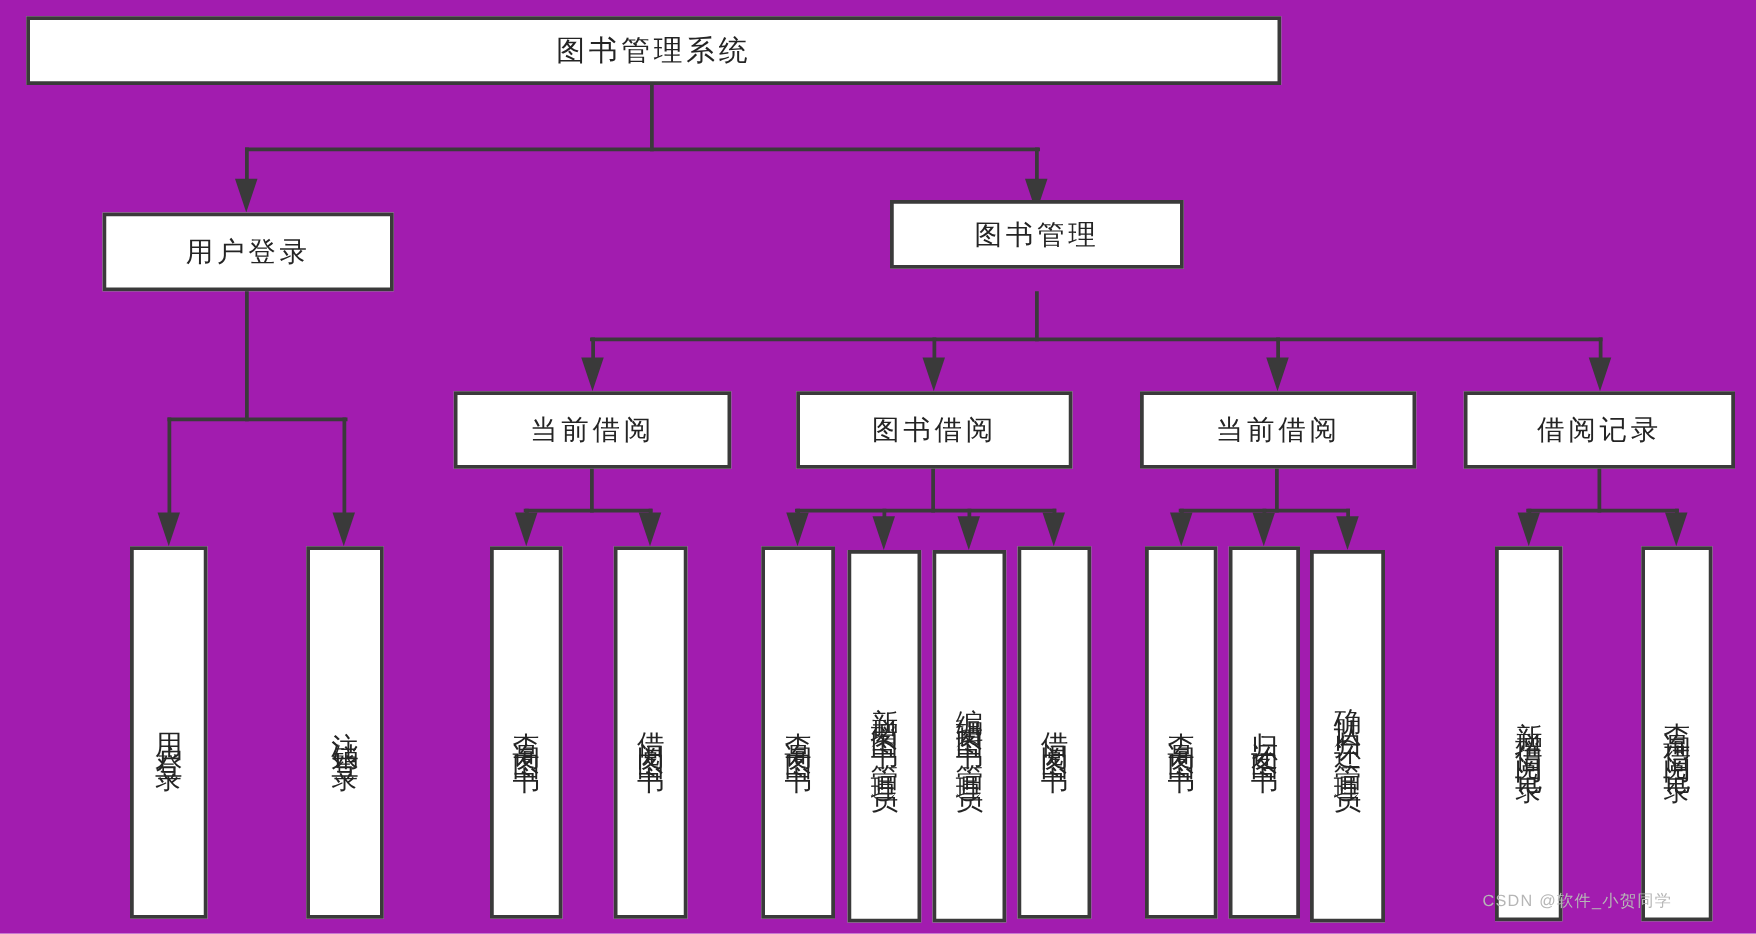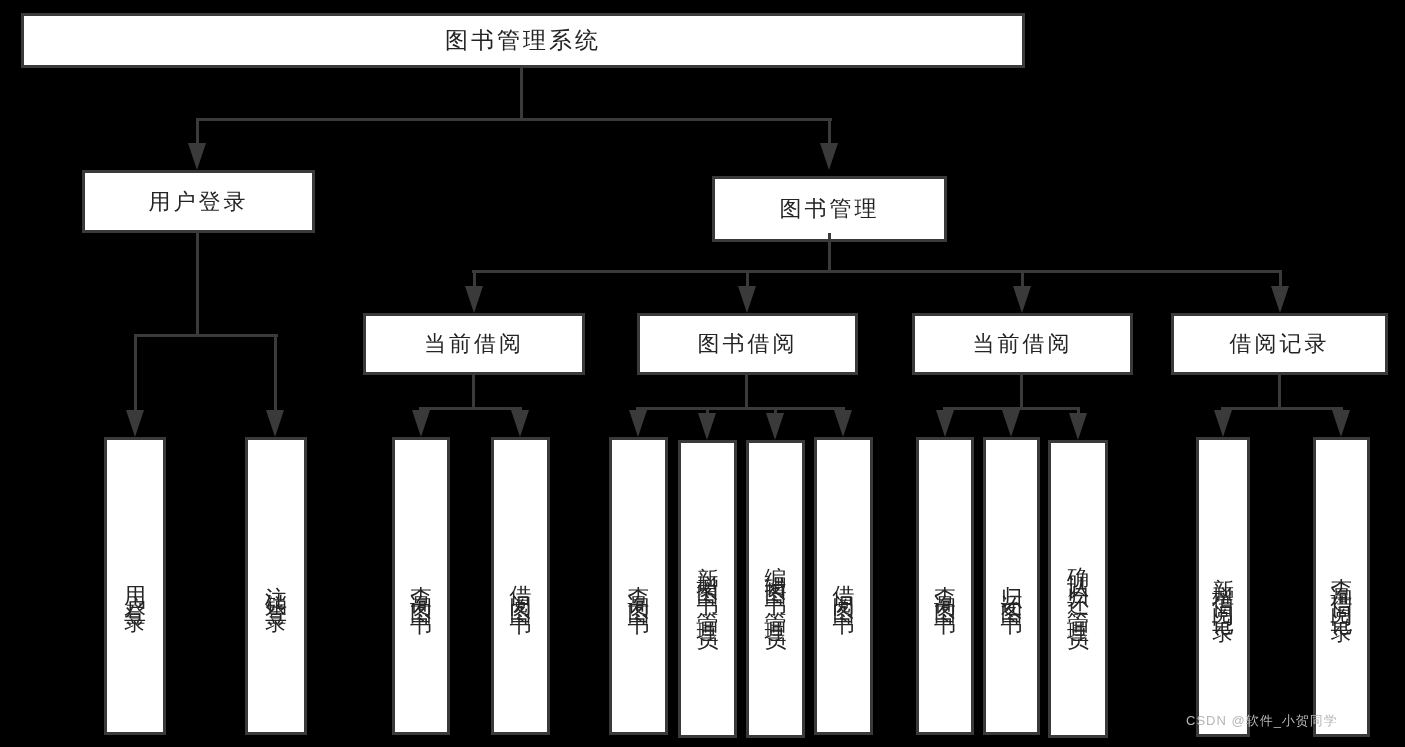--- a/index.html
+++ b/index.html
@@ -1,16 +1,16 @@
 <!DOCTYPE html>
 <html><head>
 <meta charset="utf-8">
 <style>
   html,body{margin:0;padding:0;background:#ffffff;}
-  #stage{position:relative;width:1405px;height:747px;background:#000000;overflow:hidden;
+  #stage{position:relative;width:1405px;height:747px;background:#a21caf;overflow:hidden;
          font-family:"Liberation Sans", sans-serif;}
   .node{position:absolute;box-sizing:border-box;border:3px solid #3a3a3a;background:#fff;
         color:#242424;display:flex;align-items:center;justify-content:center;}
   .node.h{font-size:22px;letter-spacing:3px;white-space:nowrap;}
   .node.root{font-size:23px;}
   .node.v{writing-mode:vertical-rl;font-size:22px;letter-spacing:9px;line-height:1;padding:4px 0;}
   .ln{position:absolute;background:#3a3a3a;}
   .ar{position:absolute;width:0;height:0;border-left:9px solid transparent;
       border-right:9px solid transparent;border-top:27px solid #3a3a3a;}
   .wm{position:absolute;left:1186px;top:712px;font-size:13px;letter-spacing:1px;
@@ -24,21 +24,21 @@
   <div class="node h root" style="left:21px;top:13px;width:1004px;height:55px">图书管理系统</div>
 
   <div class="ln" style="left:520px;top:68px;width:3px;height:53px"></div>
   <div class="ln" style="left:196px;top:118px;width:636px;height:3px"></div>
   <div class="ln" style="left:196px;top:118px;width:3px;height:28px"></div>
   <div class="ar" style="left:188px;top:143px"></div>
   <div class="ln" style="left:828px;top:118px;width:3px;height:28px"></div>
   <div class="ar" style="left:820px;top:143px"></div>
 
   <div class="node h" style="left:82px;top:170px;width:233px;height:63px">用户登录</div>
-  <div class="node h" style="left:712px;top:176px;width:235px;height:66px">图书管理</div>
+  <div class="node h" style="left:712px;top:160px;width:235px;height:55px">图书管理</div>
 
   <div class="ln" style="left:196px;top:233px;width:3px;height:104px"></div>
   <div class="ln" style="left:134px;top:334px;width:144px;height:3px"></div>
   <div class="ln" style="left:134px;top:334px;width:3px;height:79px"></div>
   <div class="ar" style="left:126px;top:410px"></div>
   <div class="ln" style="left:274px;top:334px;width:3px;height:79px"></div>
   <div class="ar" style="left:266px;top:410px"></div>
 
   <div class="ln" style="left:828px;top:233px;width:3px;height:40px"></div>
   <div class="ln" style="left:472px;top:270px;width:810px;height:3px"></div>

